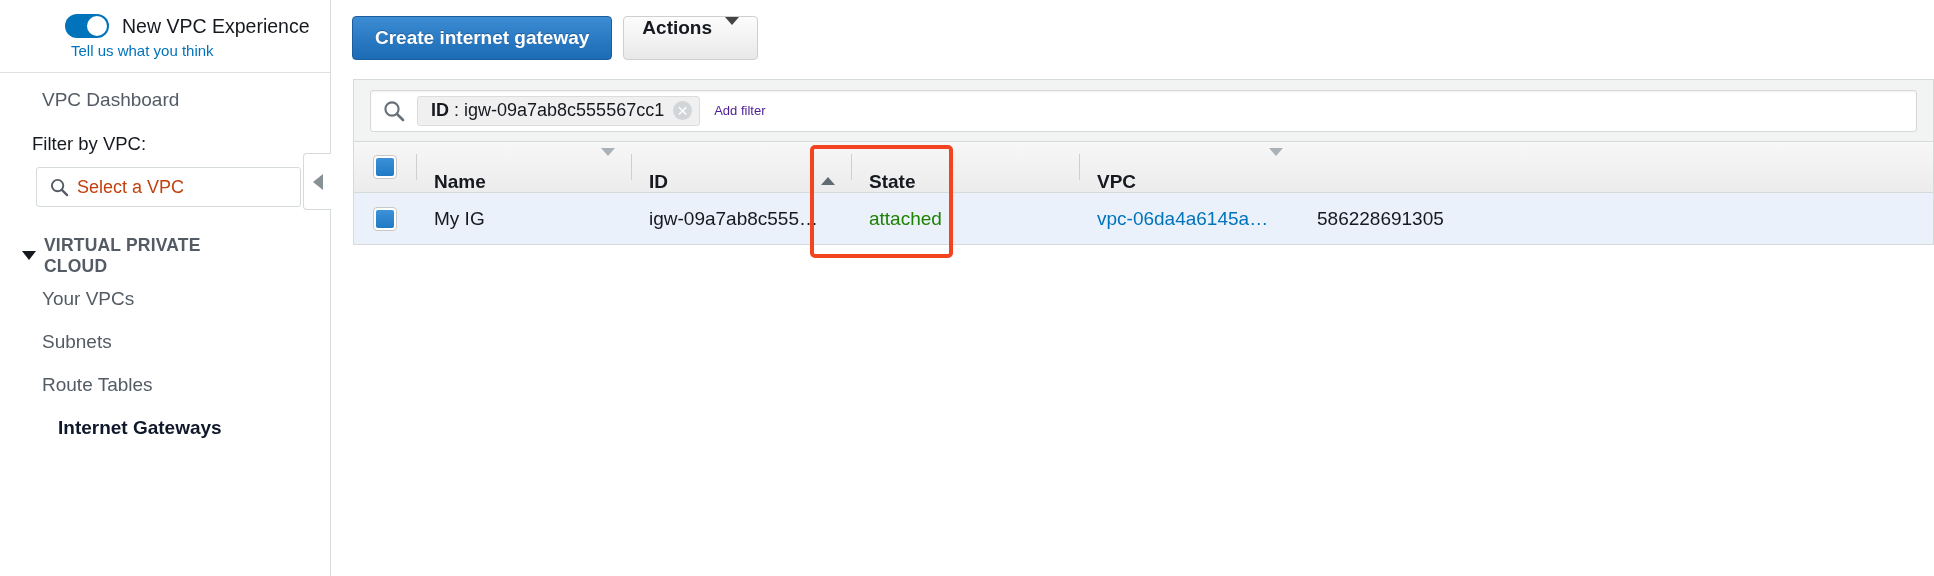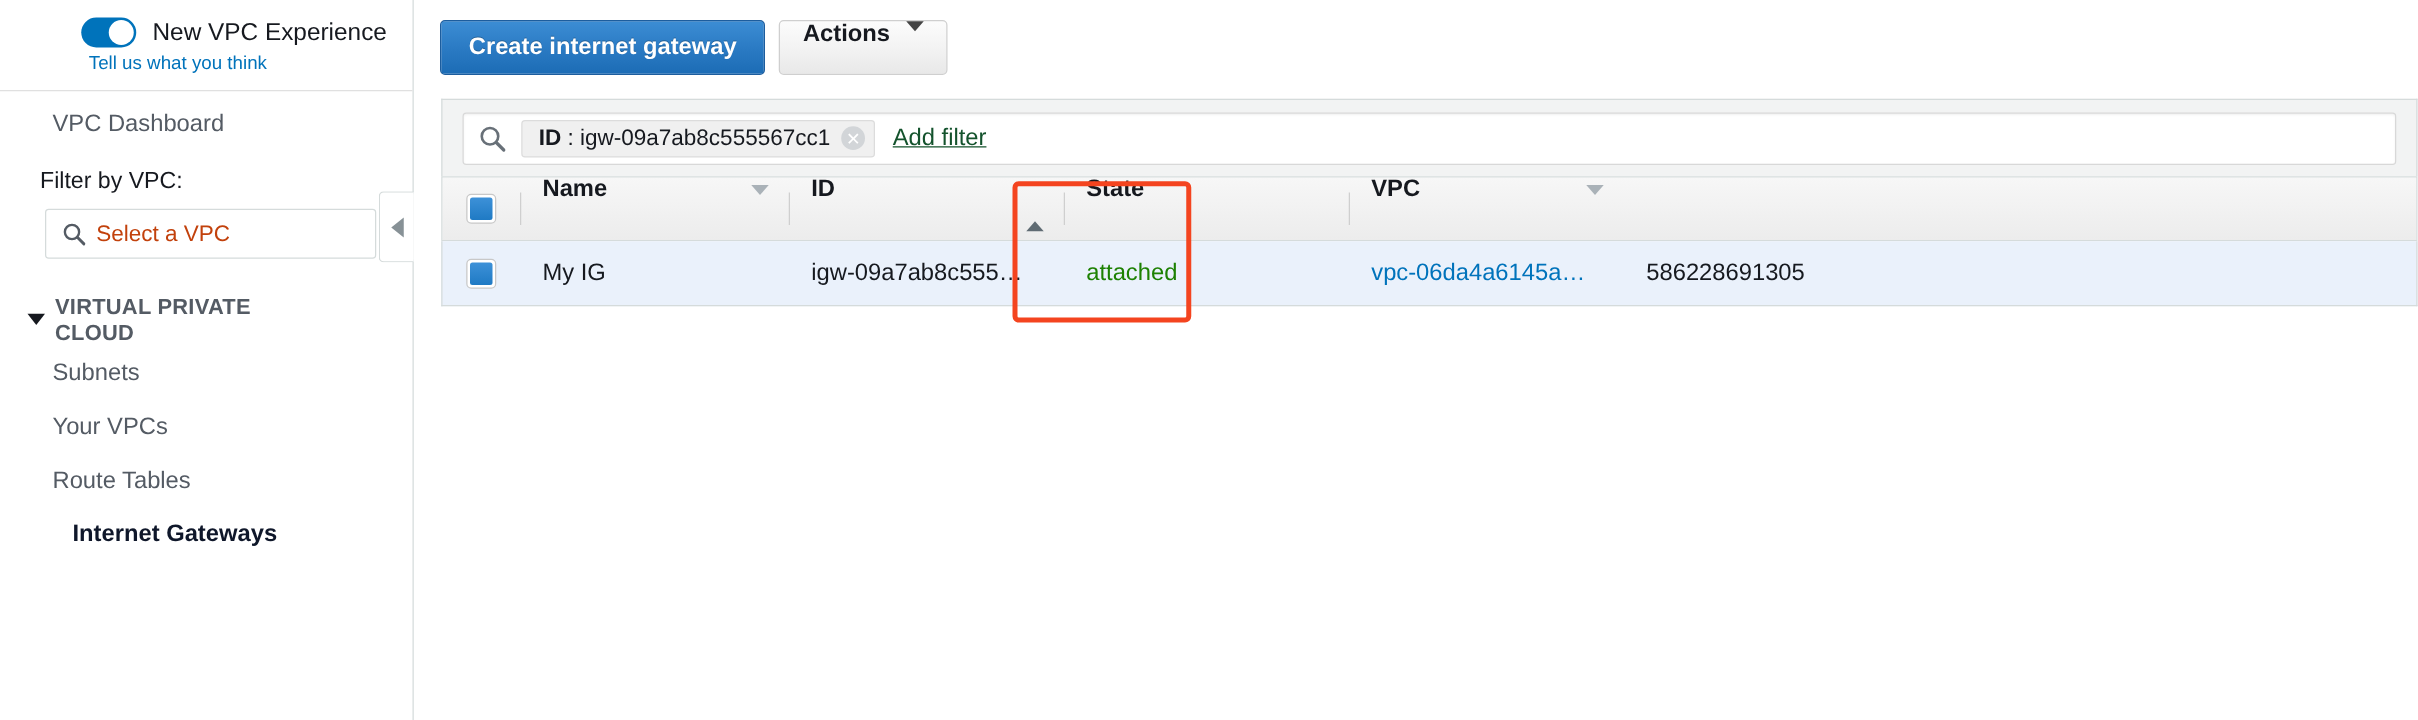--- a/index.html
+++ b/index.html
@@ -220,38 +220,37 @@
     border-radius: 50%;
     background: #d2d5d8;
     color: #ffffff;
     font-size: 14px;
     display: flex; align-items: center; justify-content: center;
     margin-left: 9px;
     cursor: pointer;
     line-height: 1;
   }
   .add-filter {
-    font-size: 19px;
-    color: #14532d;
-    text-decoration: underline;
+    font-size: 13px;
+    color: #4c1d95;
   }
 
   
   #table {
     position: absolute; left: 21px; top: 141px;
     width: 1581px;
   }
   .thead {
     height: 52px;
     background: linear-gradient(to bottom, #f7f7f7 0%, #ececec 100%);
     border: 1px solid #d5dbdb;
     display: flex; align-items: center;
   }
   .th {
-    display: flex; align-items: flex-start;
+    display: flex; align-items: flex-end;
     height: 52px;
     font-size: 19px;
     font-weight: bold;
     color: #16191f;
     position: relative;
     padding-left: 18px;
   }
   .th .vdiv {
     position: absolute; left: 0; top: 13px;
     width: 1px; height: 26px;
@@ -348,24 +347,24 @@
     </span>
     <span class="ph">Select a VPC</span>
   </div>
 
   <div class="section-head">
     <div class="caret-down"></div>
     <div class="section-title">VIRTUAL PRIVATE CLOUD</div>
   </div>
 
   <div class="nav-item">
+    <span>Your VPCs</span>
+  </div>
+  <div class="nav-item">
     <span>Subnets</span>
-  </div>
-  <div class="nav-item">
-    <span>Your VPCs</span>
   </div>
   <div class="nav-item">
     <span>Route Tables</span>
   </div>
   <div class="nav-item active">
     <span>Internet Gateways</span>
   </div>
 </div>
 
 <div id="collapse-handle">

